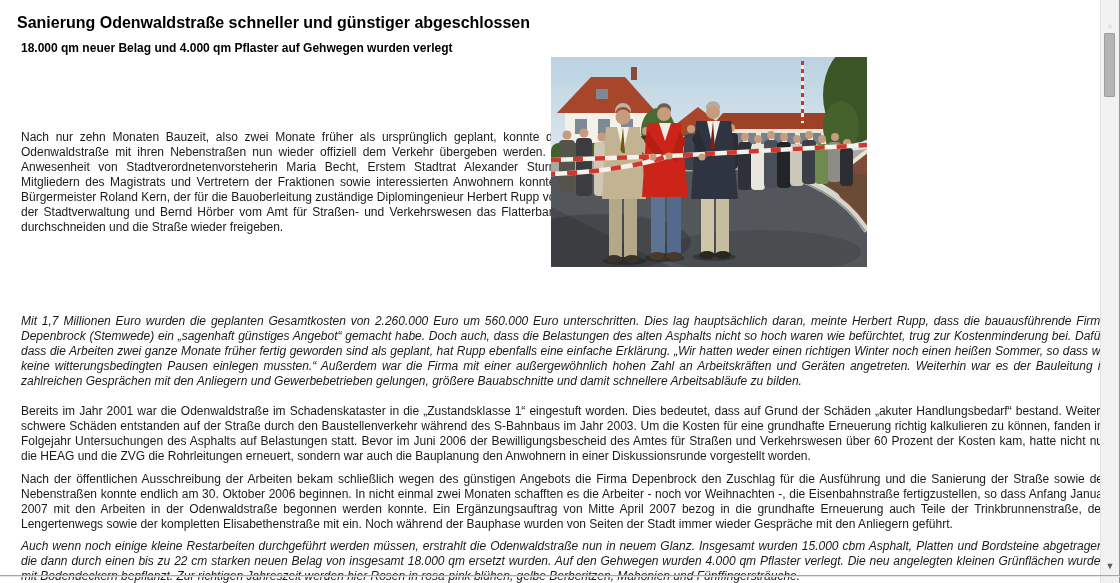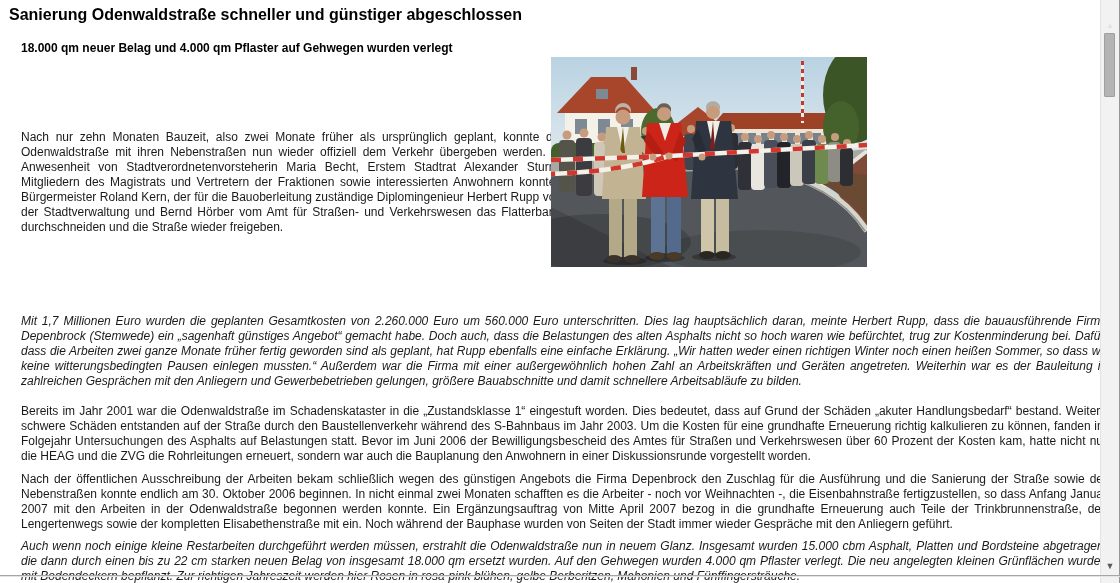--- a/index.html
+++ b/index.html
@@ -3,21 +3,21 @@
 <meta charset="utf-8">
 <style>
   html,body{margin:0;padding:0;}
   body{
     width:1120px;height:583px;position:relative;overflow:hidden;
     background:#ffffff;
     font-family:"Liberation Sans","DejaVu Sans",sans-serif;
     color:#1a1a1a;
   }
   .page-title{
-    position:absolute;left:5px;top:2px;margin:4px;
+    position:absolute;left:5px;top:2px;margin:12px;
     font-size:16px;font-weight:bold;color:#000;white-space:nowrap;
   }
   .page-subtitle{
     position:absolute;left:5px;top:25px;margin:16px;
     font-size:12px;font-weight:bold;color:#000;white-space:nowrap;
   }
   .para{
     position:absolute;left:5px;margin:16px;
     font-size:12px;line-height:15px;text-align:justify;color:#1a1a1a;
   }

